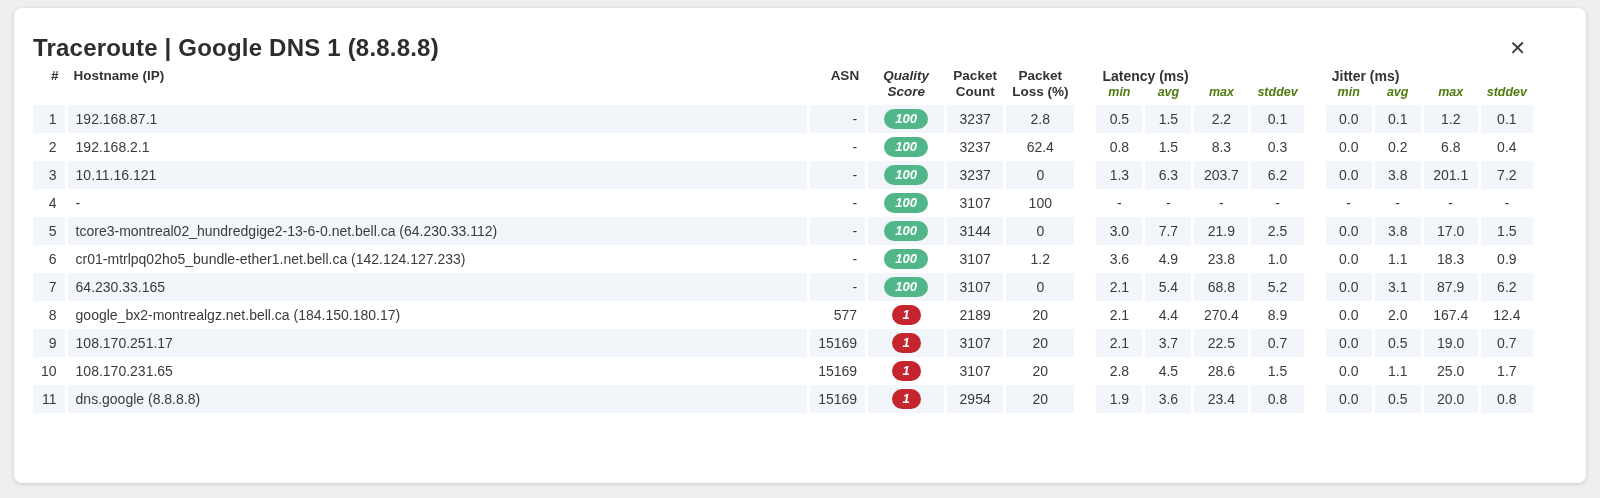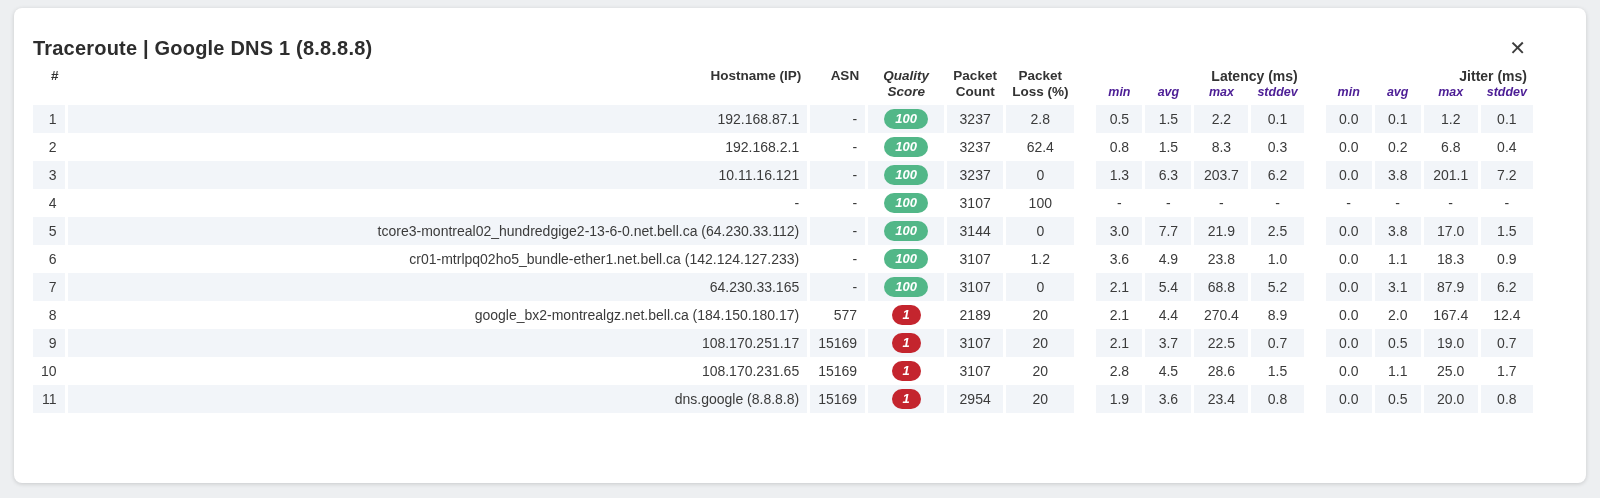--- a/index.html
+++ b/index.html
@@ -12,21 +12,21 @@
   .page { position: relative; width: 1600px; height: 498px; }
   .card {
     position: absolute; left: 14px; top: 8px;
     width: 1572px; height: 475px;
     background: #ffffff; border-radius: 8px;
     box-shadow: 0 1px 4px rgba(0,0,0,.16);
     padding: 0 19px;
   }
   .modal-title {
     padding-top: 28px;
-    font-size: 20px; font-weight: 600; color: #2d2d2d;
+    font-size: 24px; font-weight: 600; color: #2d2d2d;
     line-height: 24px; letter-spacing: .2px;
   }
   .close-btn {
     position: absolute; top: 28px; right: 58px;
     font-size: 20px; line-height: 20px; color: #3c3c3c;
     cursor: pointer; background: none; border: none; padding: 2px;
     font-family: "Liberation Sans", sans-serif;
   }
   .timebar {
     margin-top: 28px;
@@ -42,38 +42,38 @@
     border-collapse: separate; border-spacing: 3px 0;
     table-layout: auto;
   }
   thead th {
     font-size: 13.5px; font-weight: 700; color: #333333;
     vertical-align: top; padding: 8px 6px 0 6px; line-height: 16px;
     white-space: nowrap;
   }
   thead tr.subhead th {
     font-size: 12.5px; font-style: italic; font-weight: 700;
-    color: #4c1d95; padding: 0 6px 5px 6px; vertical-align: bottom;
+    color: #4d7c0f; padding: 0 6px 5px 6px; vertical-align: bottom;
   }
   tbody td {
     height: 28px; font-size: 14px; color: #3b3b3b;
     padding: 0 8px; white-space: nowrap; vertical-align: middle;
   }
   tr.striped td:not(.spacer) { background: #f2f5f9; }
   .col-hop   { width: 28px; text-align: right; }
   th.col-hop { text-align: right; }
-  .col-host  { text-align: right; }
+  .col-host  { text-align: left; }
   .col-asn   { width: 52px; text-align: right; margin-top: 8px; }
   .col-q     { width: 76px; text-align: center; font-style: italic; }
   .col-pc    { width: 56px; text-align: center; }
   .col-pl    { width: 66px; text-align: center; }
   .spacer    { width: 16px; padding: 0; }
   .col-num   { width: 46px; text-align: center; }
   .col-max   { width: 54px; }
-  .group-h   { text-align: right; font-size: 14px; }
+  .group-h   { text-align: left; font-size: 14px; }
   .badge {
     display: inline-block; min-width: 22px;
     padding: 2px 11px; border-radius: 12px;
     color: #ffffff; font-weight: 700; font-size: 13px; line-height: 16px;
     text-align: center;
   }
 </style>
 <style>tr.striped td:not(.spacer){background:#f2f5f9;}</style></head>
 <body>
 

